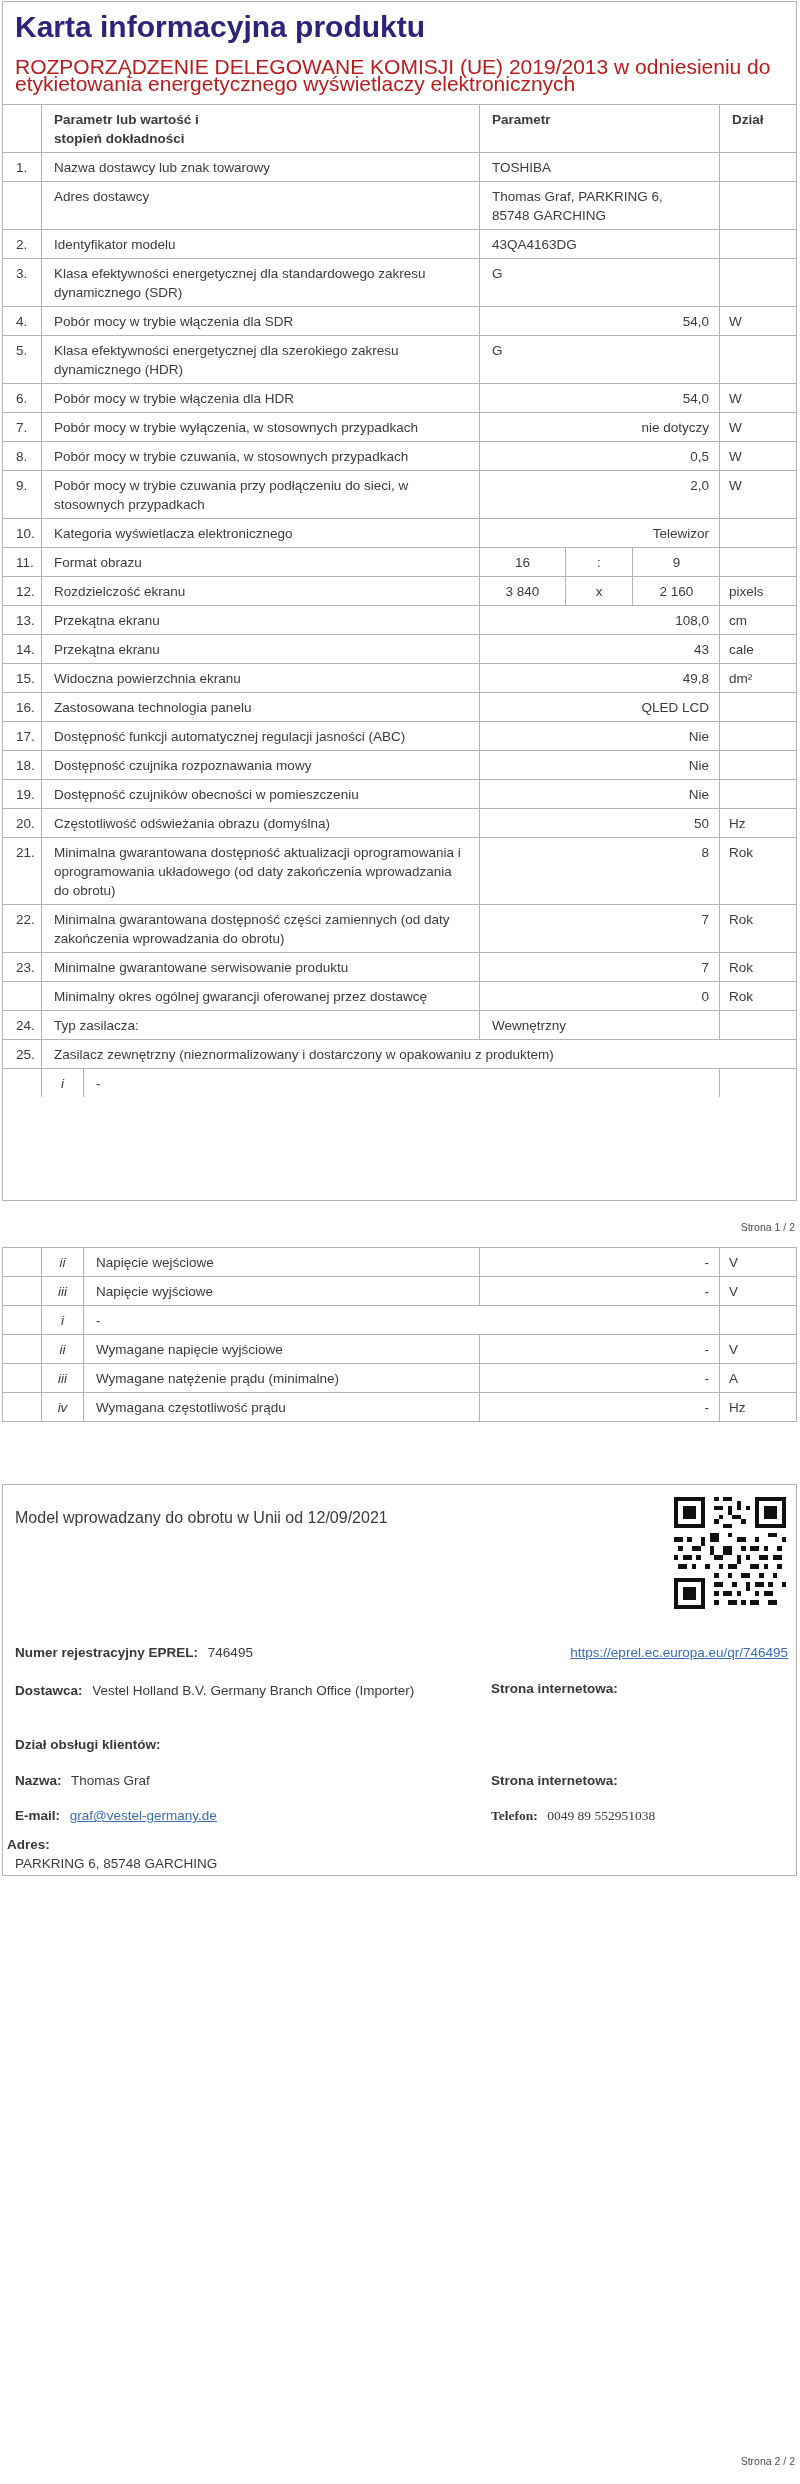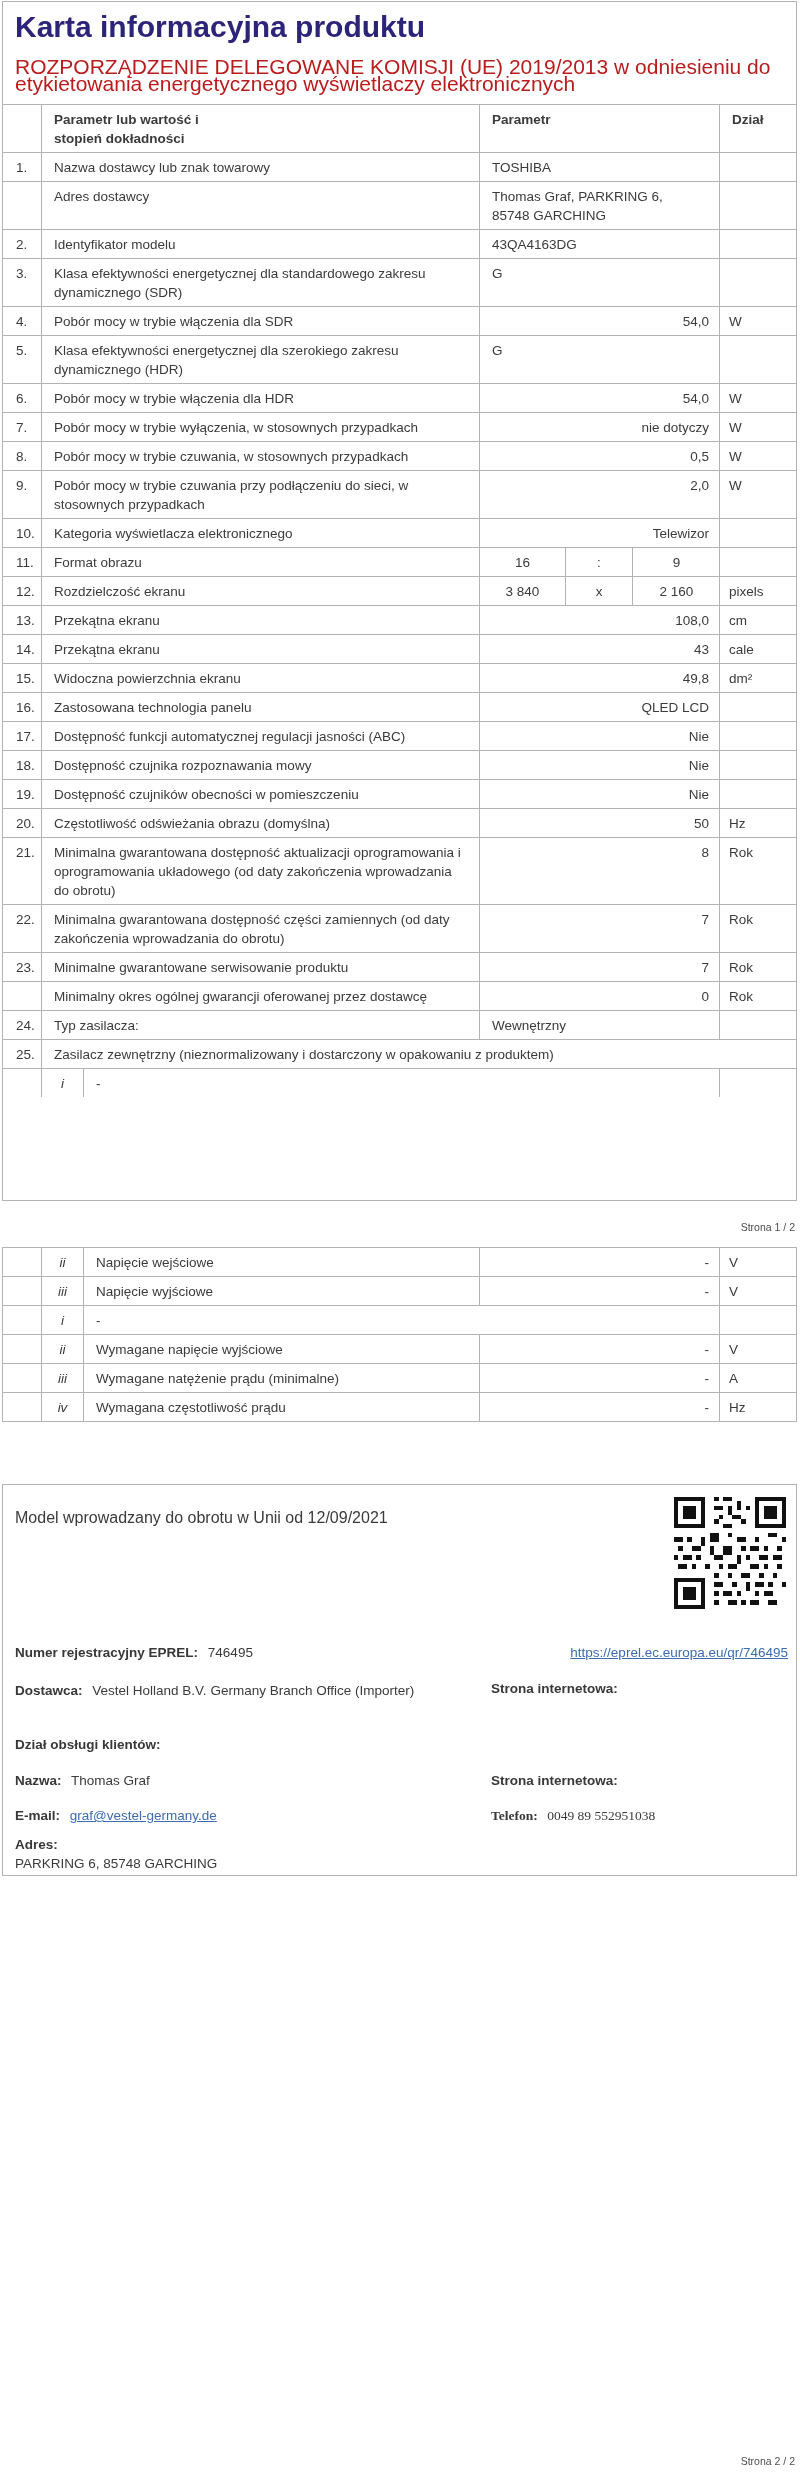--- a/index.html
+++ b/index.html
@@ -75,21 +75,21 @@
   .eprel-line { left:12px; top:160px; }
   .eprel-link { right:8px; top:160px; }
   a.lnk { color:#3c6cb4; text-decoration:underline; }
   .supplier-block { left:12px; top:196px; width:466px; line-height:20px; }
   .site1 { left:488px; top:196px; }
   .dzial { left:12px; top:252px; }
   .nazwa { left:12px; top:288px; }
   .site2 { left:488px; top:288px; }
   .email { left:12px; top:323px; }
   .phone { left:488px; top:323px;font-family:Liberation Serif, serif; }
-  .adres-label { left:12px; top:352px; }
+  .adres-label { left:4px; top:352px; }
   .adres-value { left:12px; top:371px; }
   .lbl-gap { margin-right:6px; }
 </style>
 </head>
 <body>
 
 <div class="box" id="box1">
   <h1 class="doc-title">Karta informacyjna produktu</h1>
   <p class="doc-subtitle">ROZPORZĄDZENIE DELEGOWANE KOMISJI (UE) 2019/2013 w odniesieniu do etykietowania energetycznego wyświetlaczy elektronicznych</p>
 

